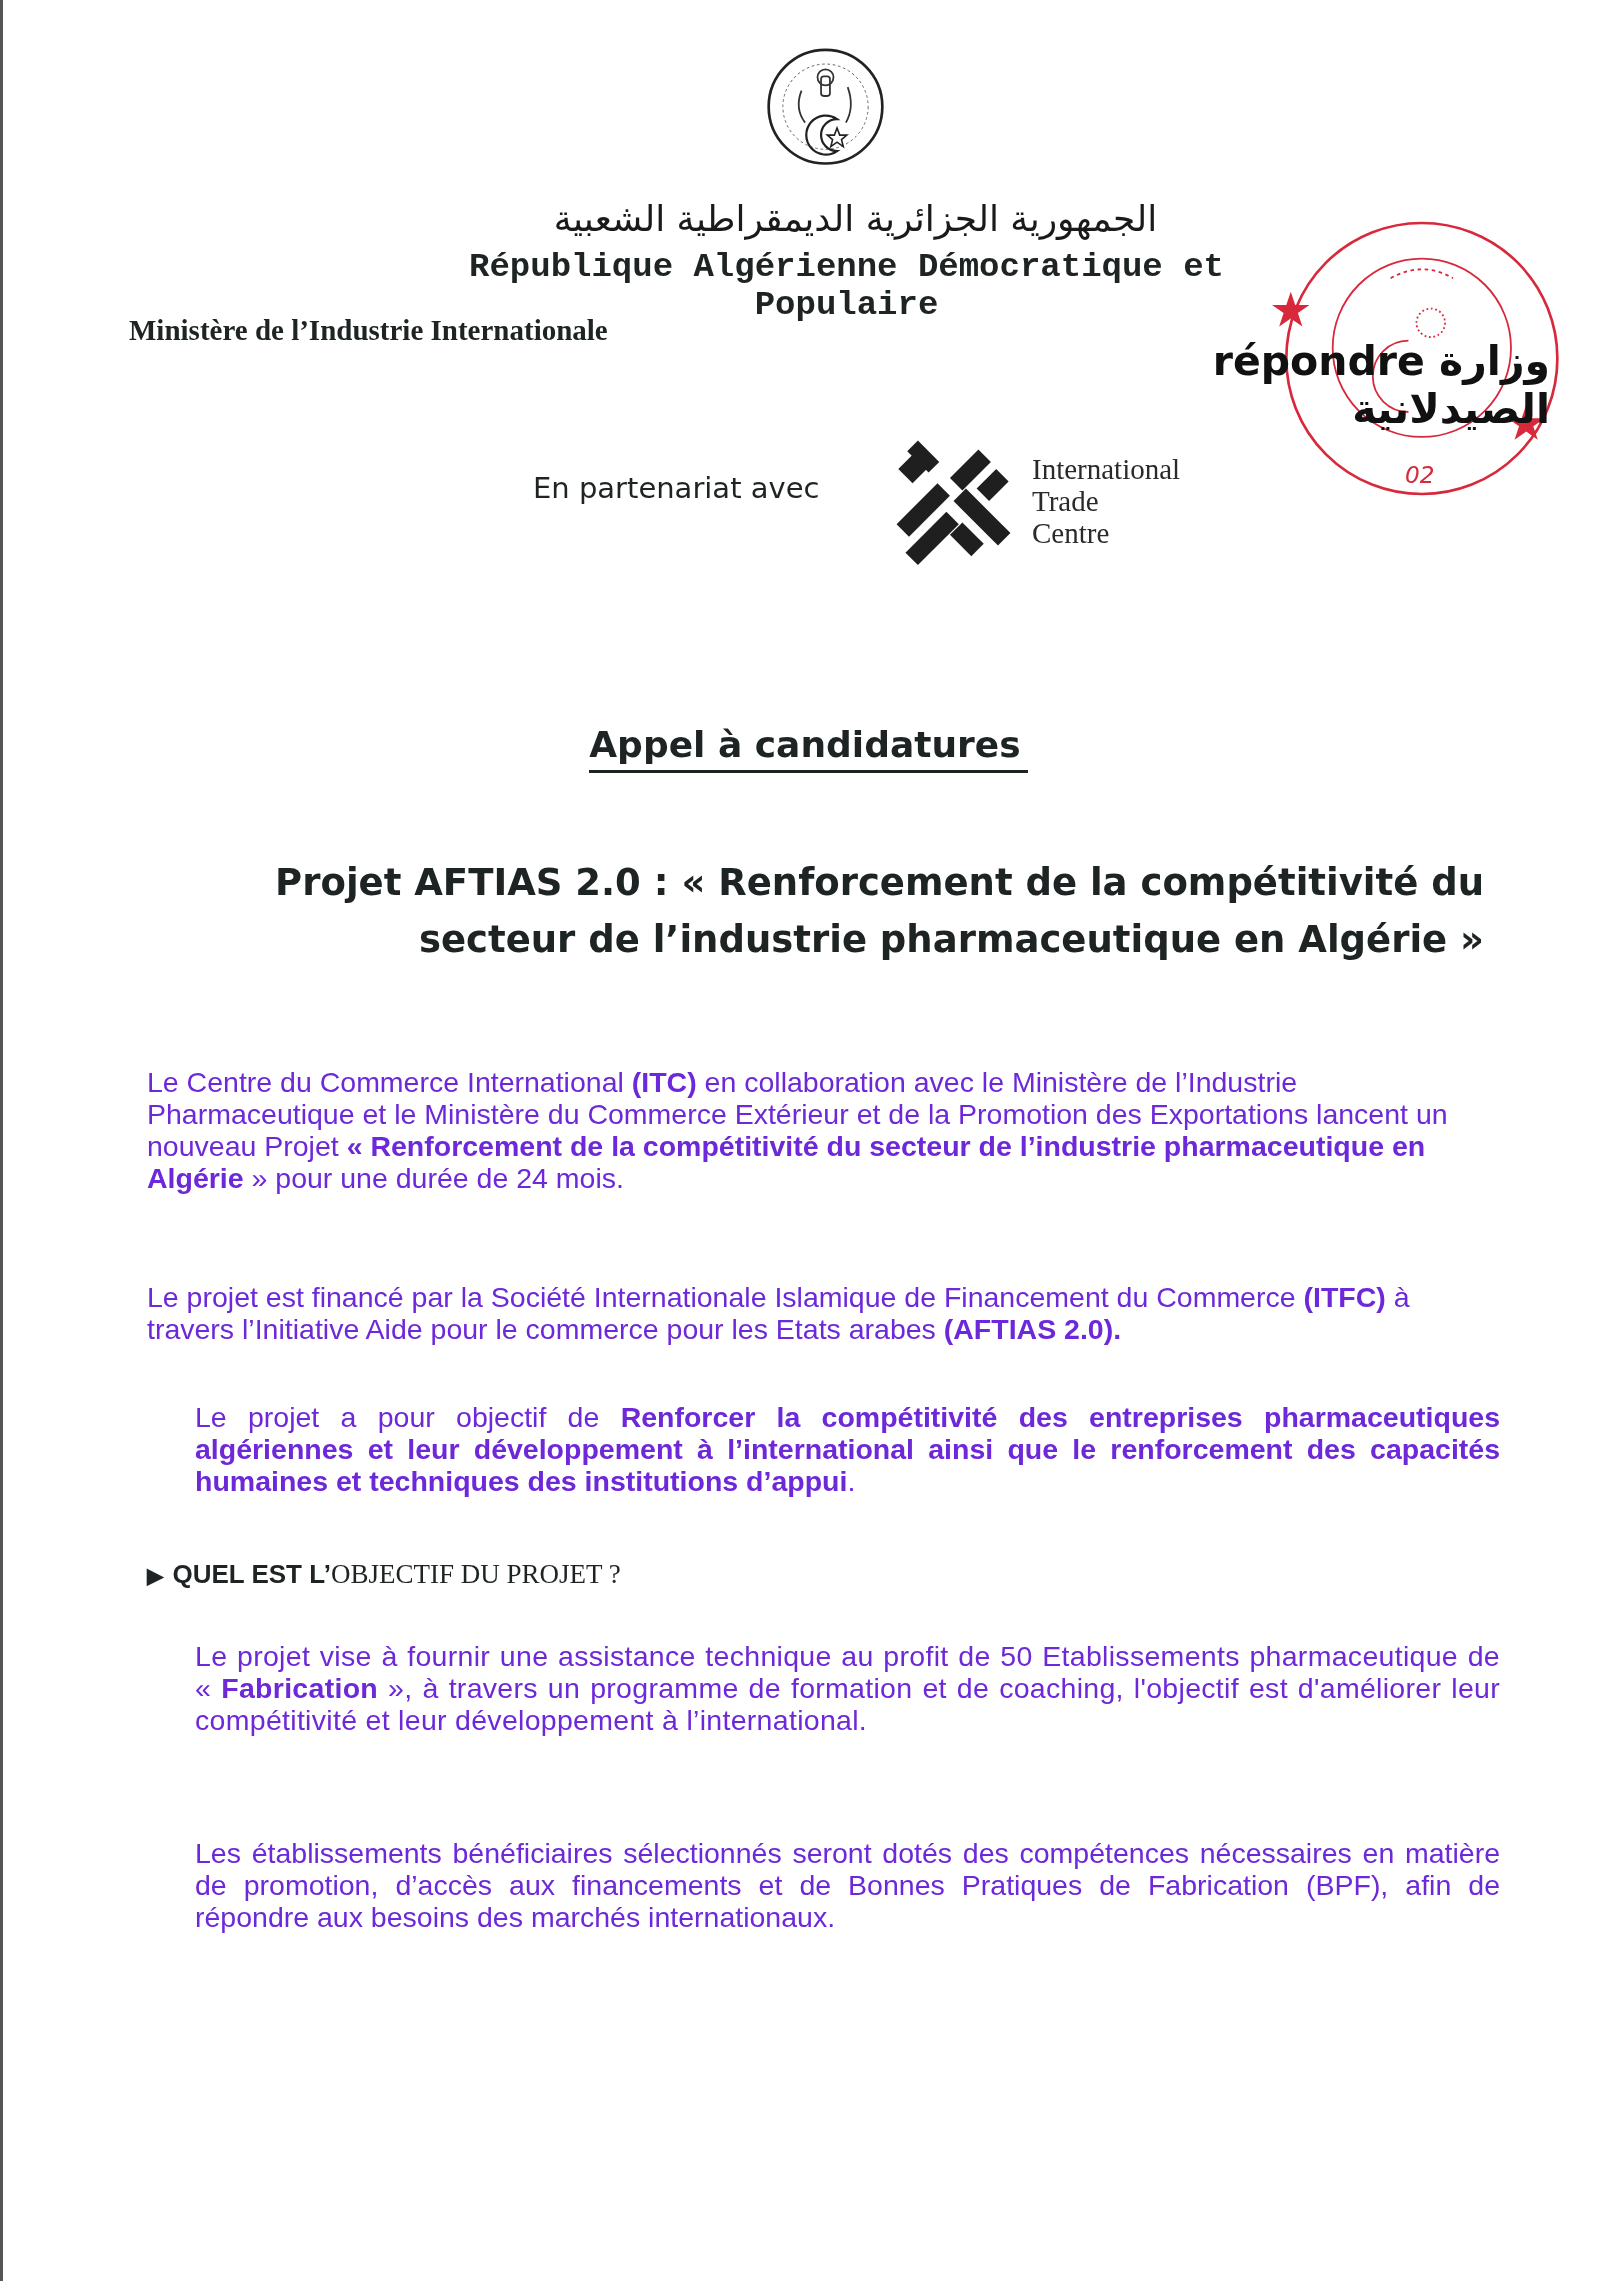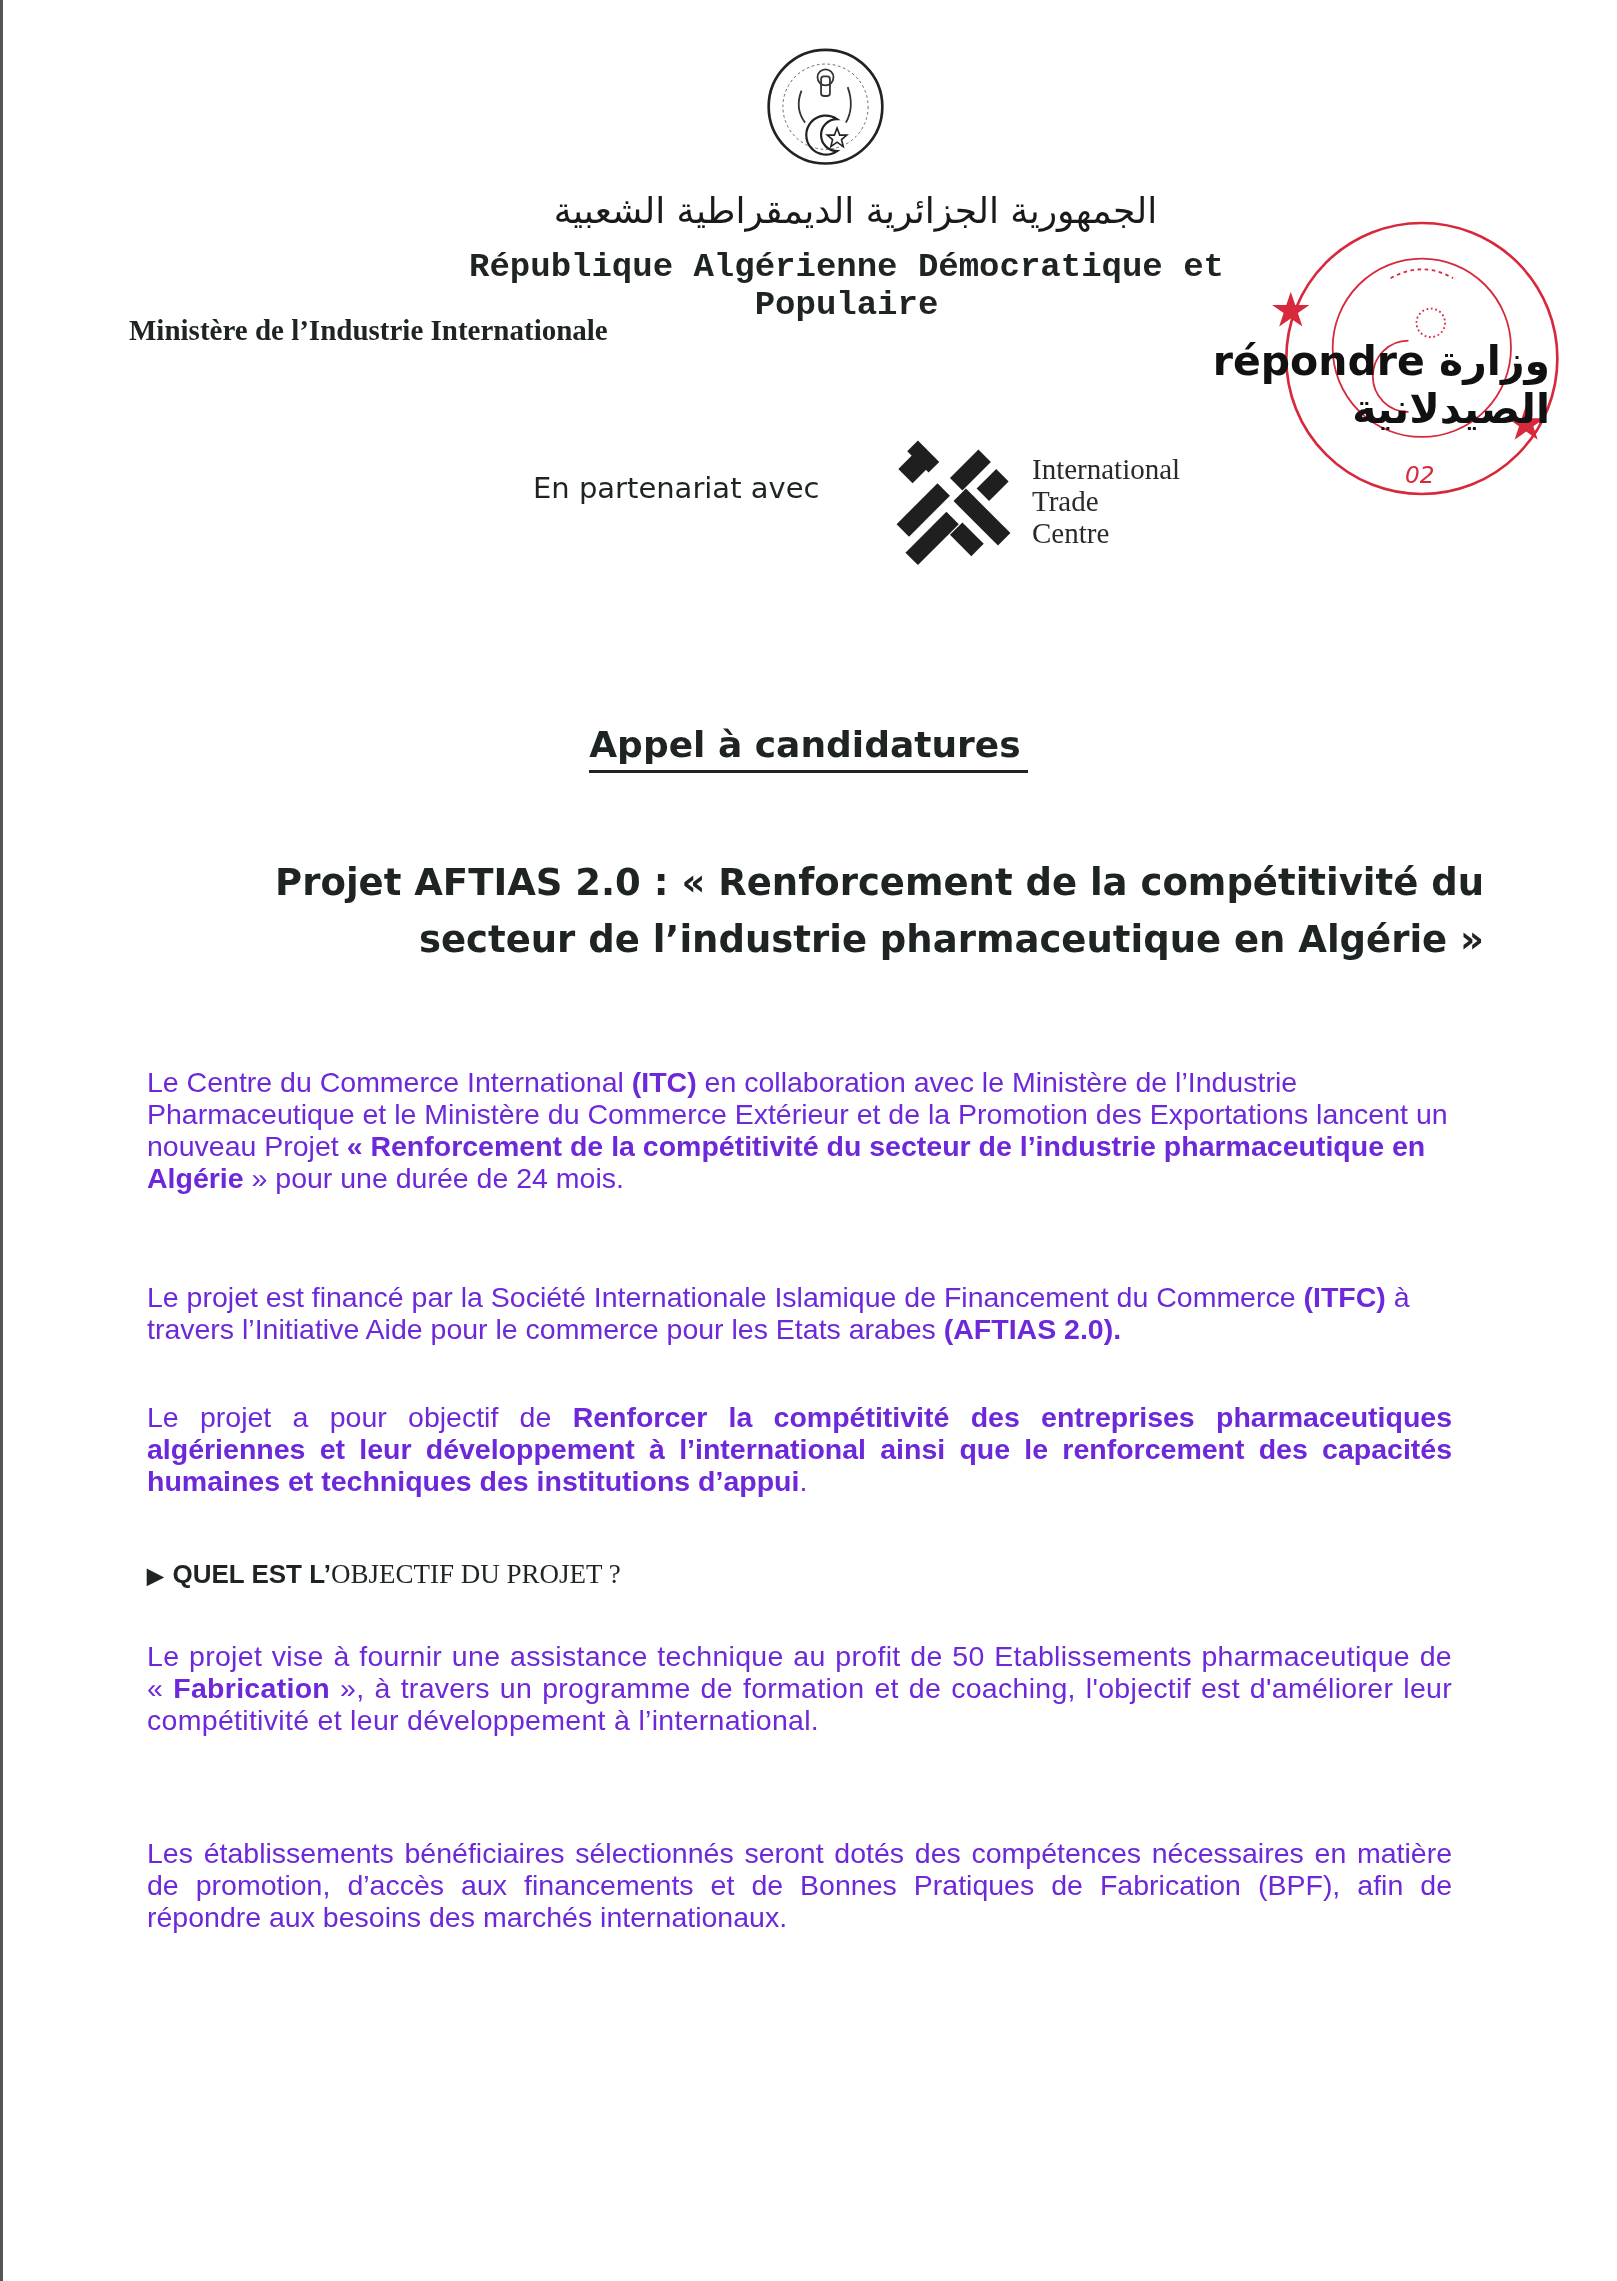--- a/index.html
+++ b/index.html
@@ -8,21 +8,21 @@
     overflow: hidden; color: #1e2424;
     font-family: "Liberation Sans", sans-serif;
   }
   .page-edge { position: absolute; left: 0; top: 0; width: 2.7px; height: 2281px; background: #555; }
   .abs { position: absolute; }
 
   
   .emblem { left: 766px; top: 37px; width: 119px; height: 134px; }
 
   .arabic-title {
-    left: 499px; top: 190px; width: 713px; text-align: center;
+    left: 499px; top: 198px; width: 713px; text-align: center;
     font-family: "DejaVu Sans", sans-serif; font-size: 36px; color: #1a1a1a; direction: rtl;
   }
   .fr-title {
     left: 419px; top: 248px; width: 855px; text-align: center;
     font-family: Liberation Mono, monospace; font-weight: bold; font-size: 34px; color: #1e2424;
   }
   .ministry-fr {
     left: 129px; top: 314px;
     font-family: "Liberation Serif", serif; font-weight: bold; font-size: 29px; color: #1e2424;
   }
@@ -52,21 +52,21 @@
 
   .project-title {
     left: 134px; top: 854px; width: 1350px; text-align: right;
     font-family: "DejaVu Sans", sans-serif; font-weight: bold; font-size: 37px; line-height: 57px; color: #1e2424;
   }
 
   .para {
     left: 147px; width: 1305px;
     font-family: "Liberation Sans", sans-serif; font-size: 28.5px; line-height: 32px; color: #6d28d9;
   }
-  .para.justify { text-align: justify; }
+  .para.justify { text-align: justify; margin-left: 48px; }
   .para b { font-weight: bold; }
 
   .p1 { top: 1066px; }
   .p2 { top: 1281px; }
   .p3 { top: 1401px; }
   .section-heading {
     left: 147px; top: 1559px; font-size: 26px; font-weight: bold; color: #1e2424;
     font-family: "Liberation Sans", sans-serif;
   }
   .section-heading .arrow { font-size: 21.4px; margin-right: 9px; }

